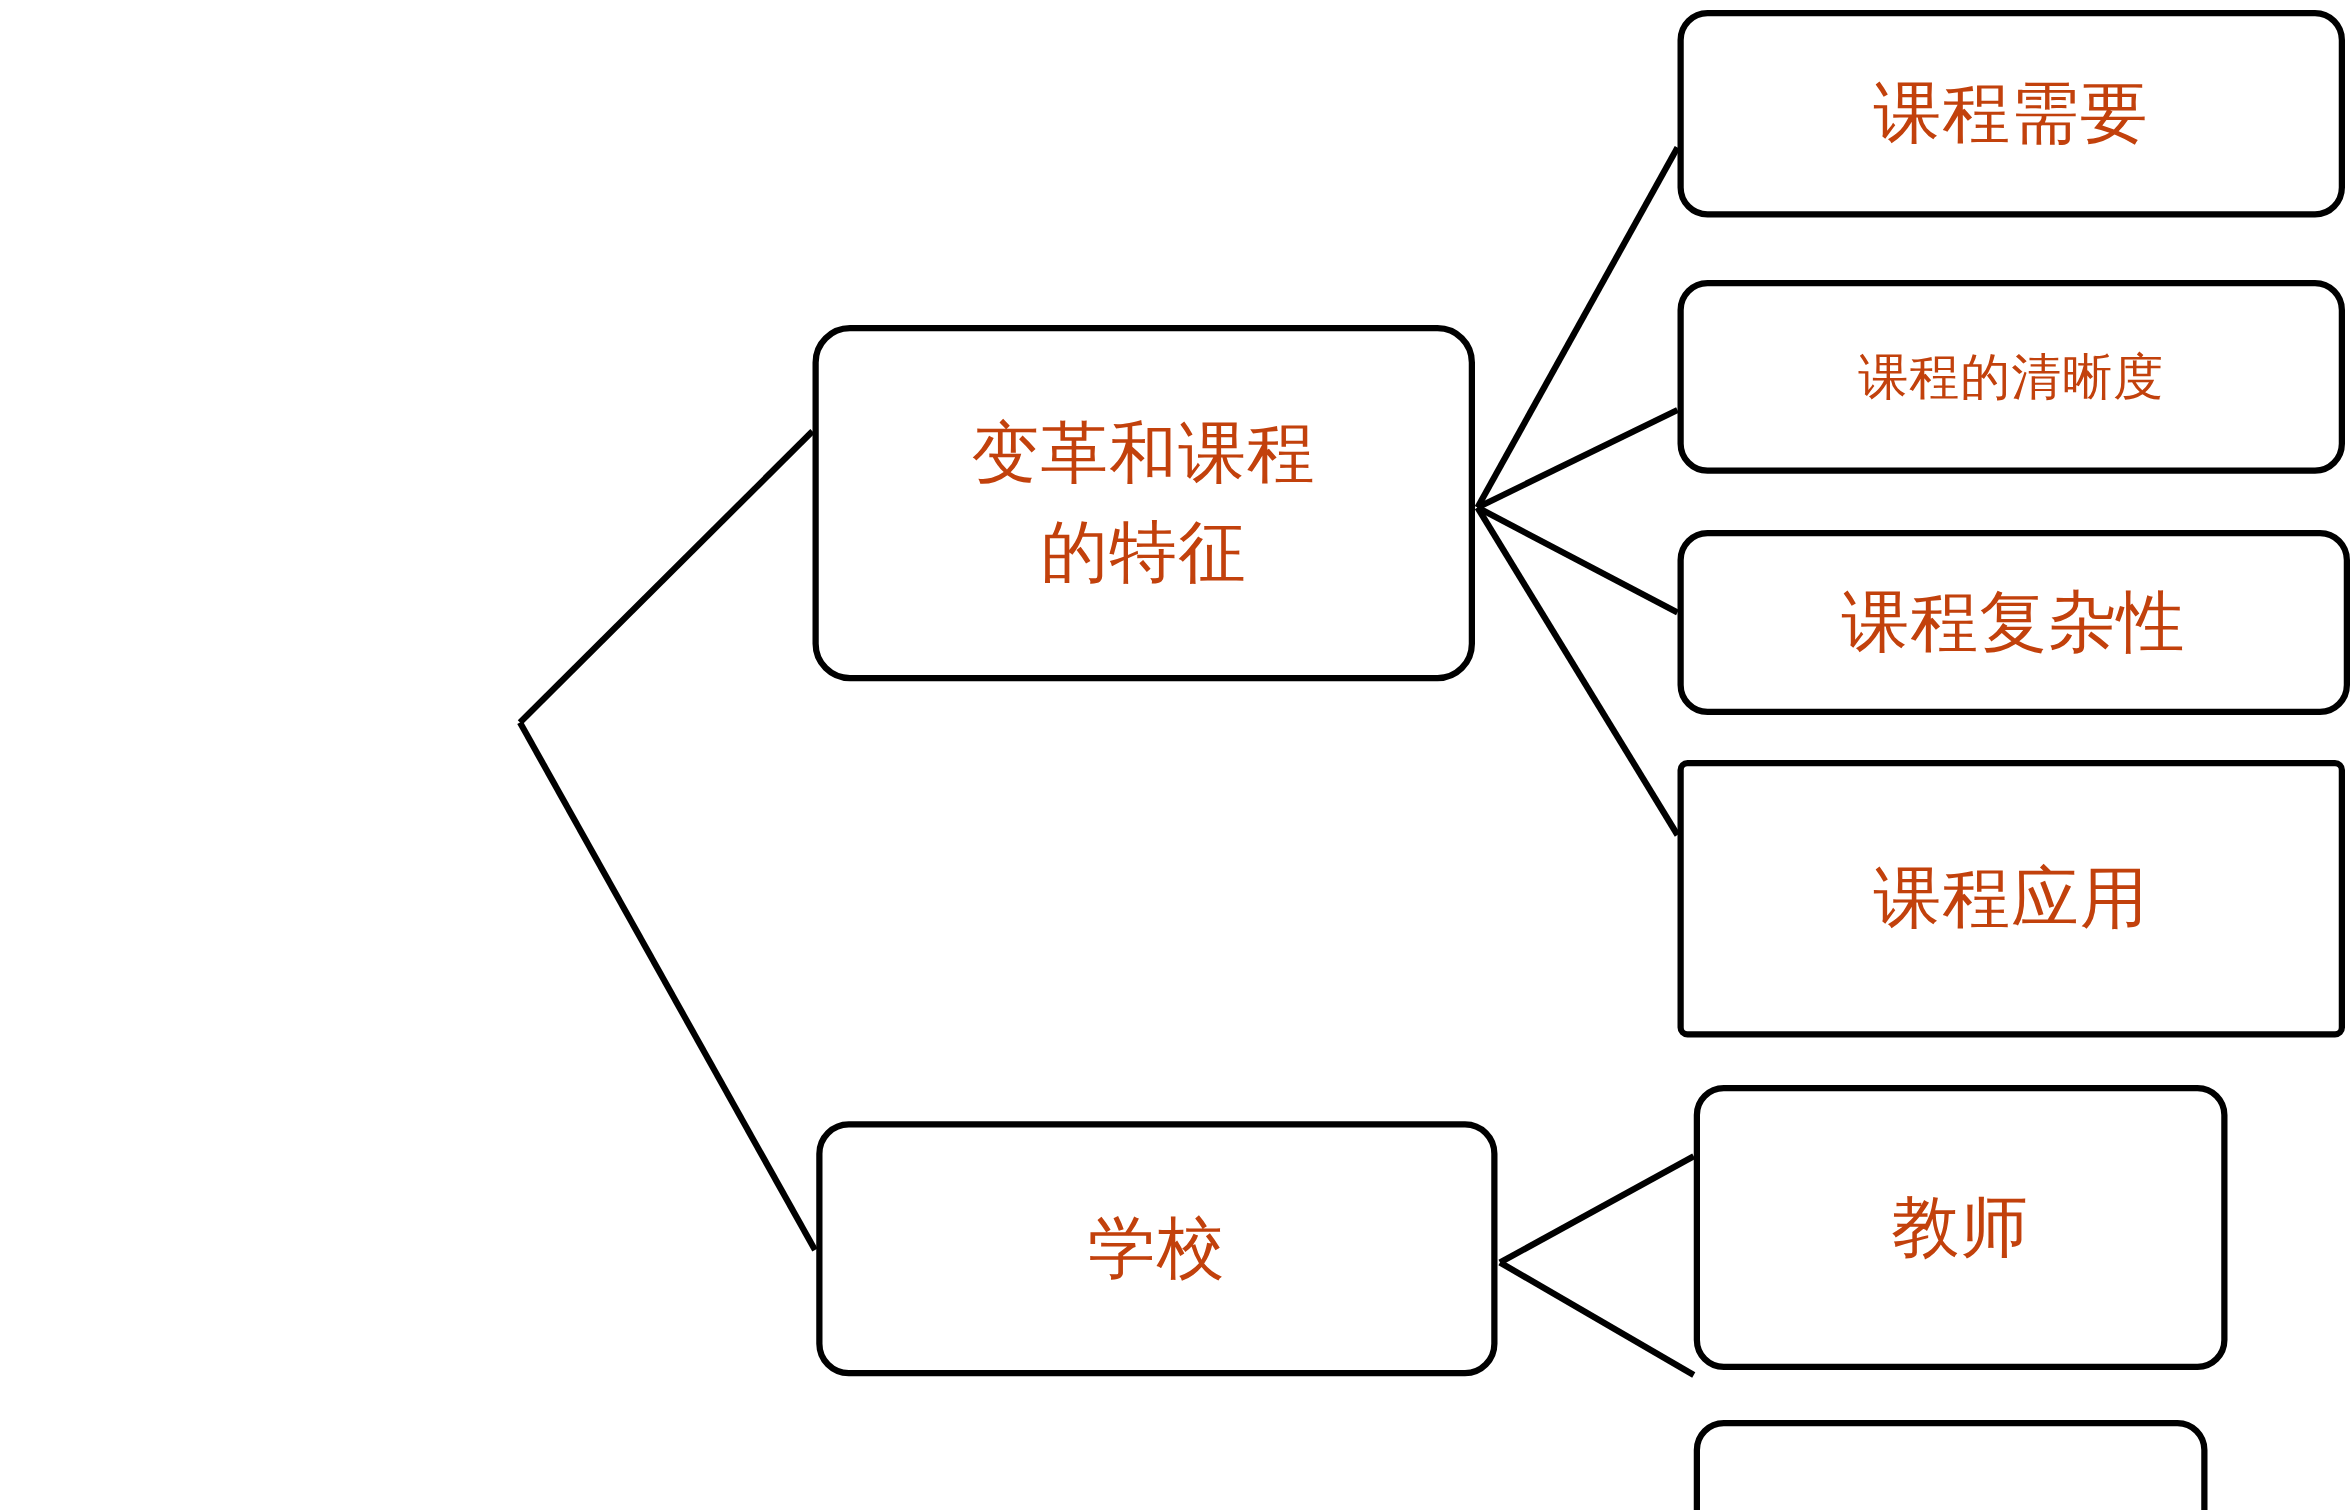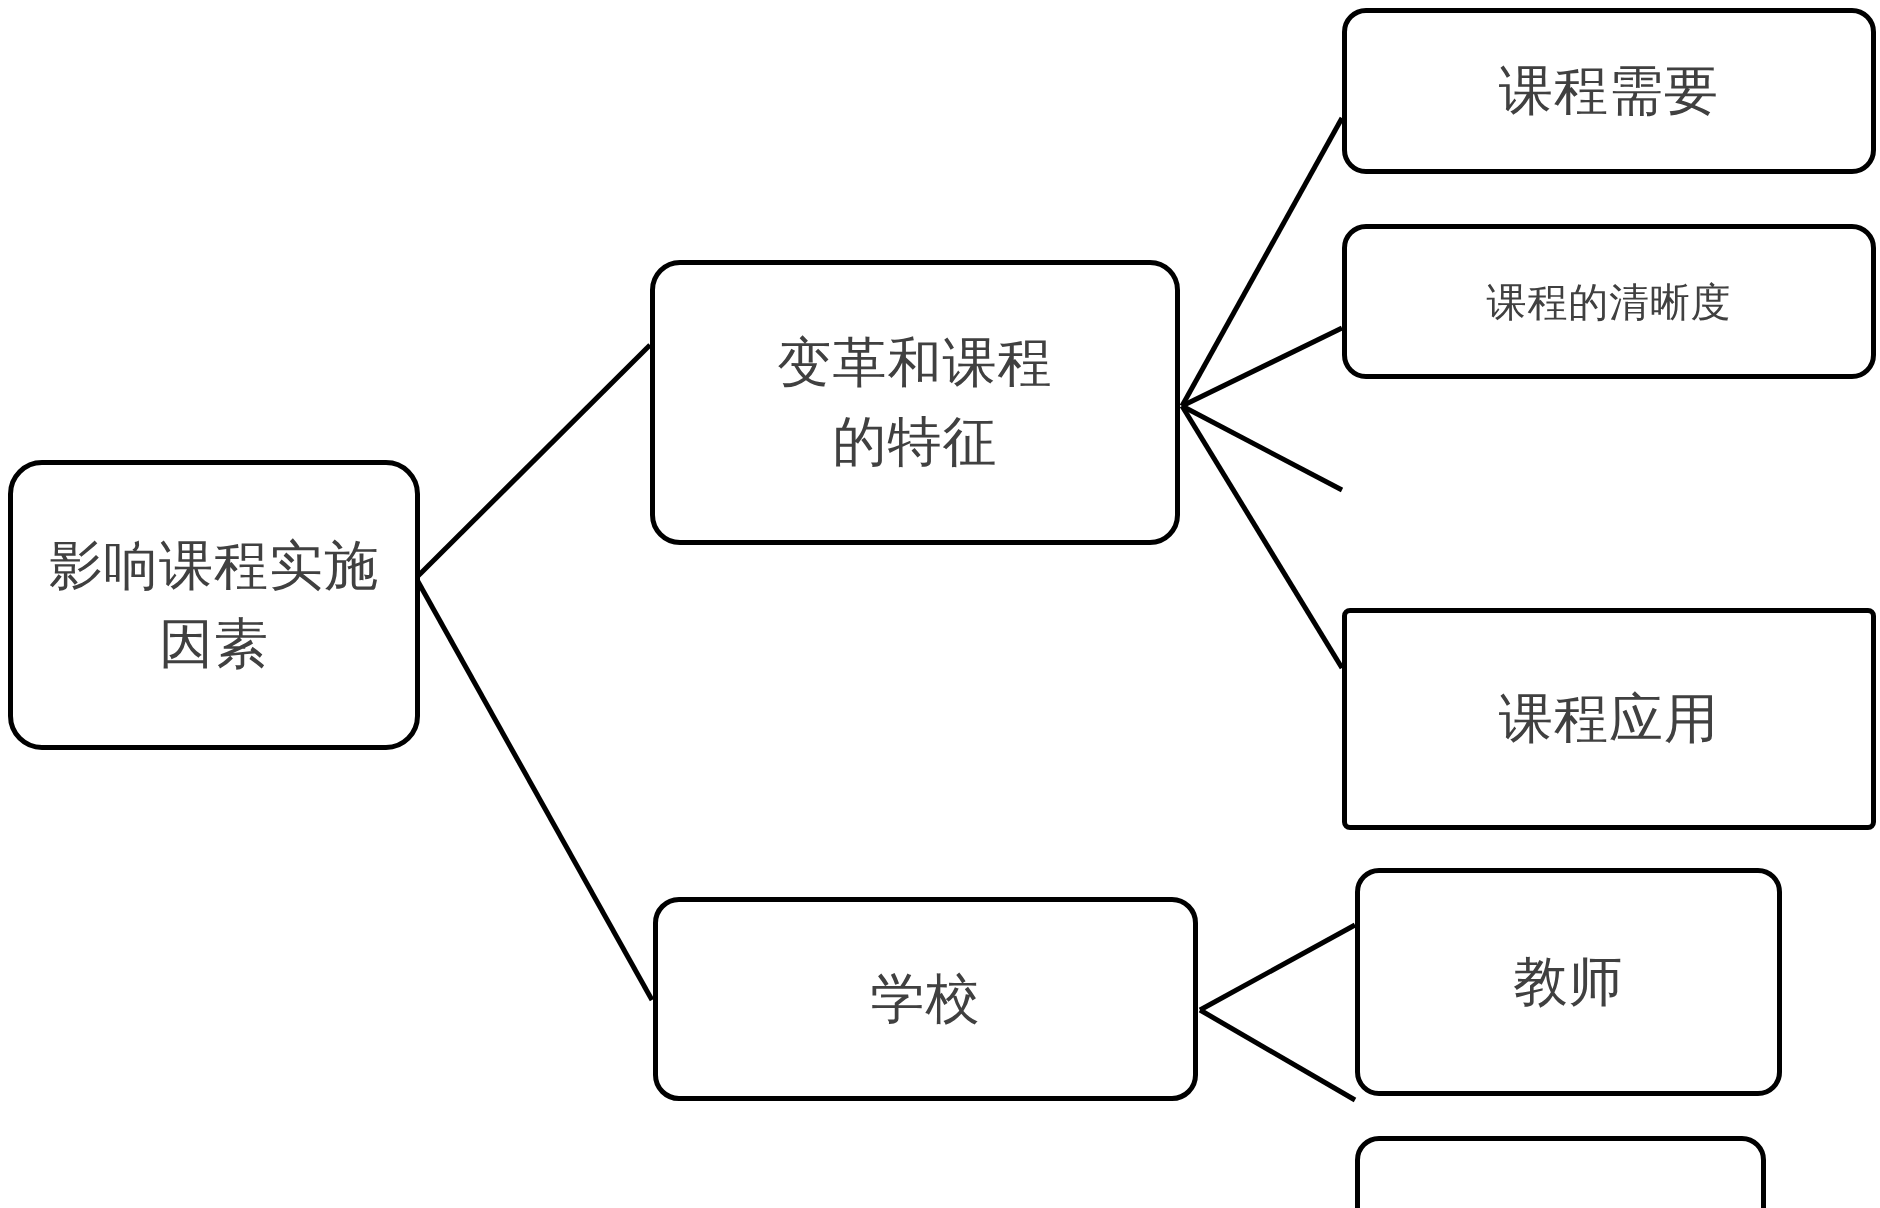--- a/index.html
+++ b/index.html
@@ -27,21 +27,21 @@
   .node {
     position: absolute;
     box-sizing: border-box;
     background: #ffffff;
     border: 5px solid #000000;
     border-radius: 26px;
     display: flex;
     align-items: center;
     justify-content: center;
     text-align: center;
-    color: #404040;
+    color: #c2410c;
     line-height: 1.45;
     white-space: pre-line;
     letter-spacing: 0.02em;
     z-index: 2;
   }
   .node-label {
     display: block;
     white-space: pre-line;
   }
   
@@ -67,42 +67,41 @@
 
     <line x1="1182" y1="406" x2="1342" y2="118" stroke="#000" stroke-width="5"></line>
     <line x1="1182" y1="406" x2="1342" y2="328" stroke="#000" stroke-width="5"></line>
     <line x1="1182" y1="406" x2="1342" y2="490" stroke="#000" stroke-width="5"></line>
     <line x1="1182" y1="406" x2="1342" y2="668" stroke="#000" stroke-width="5"></line>
 
     <line x1="1200" y1="1010" x2="1355" y2="925" stroke="#000" stroke-width="5"></line>
     <line x1="1200" y1="1010" x2="1355" y2="1100" stroke="#000" stroke-width="5"></line>
   </svg>
 
-  <div class="node" id="node-root">
-    <span class="node-label">影响课程实施
-因素</span>
-  </div>
 
   <div class="node" id="node-change">
     <span class="node-label">变革和课程
 的特征</span>
   </div>
 
   <div class="node" id="node-school">
     <span class="node-label">学校</span>
   </div>
 
   <div class="node" id="node-need">
     <span class="node-label">课程需要</span>
   </div>
 
   <div class="node" id="node-clarity">
     <span class="node-label">课程的清晰度</span>
   </div>
 
+  <div class="node" id="node-complex">
+    <span class="node-label">课程复杂性</span>
+  </div>
 
   <div class="node" id="node-apply">
     <span class="node-label">课程应用</span>
   </div>
 
   <div class="node" id="node-teacher">
     <span class="node-label">教师</span>
   </div>
 
   <div class="node" id="node-principal">

